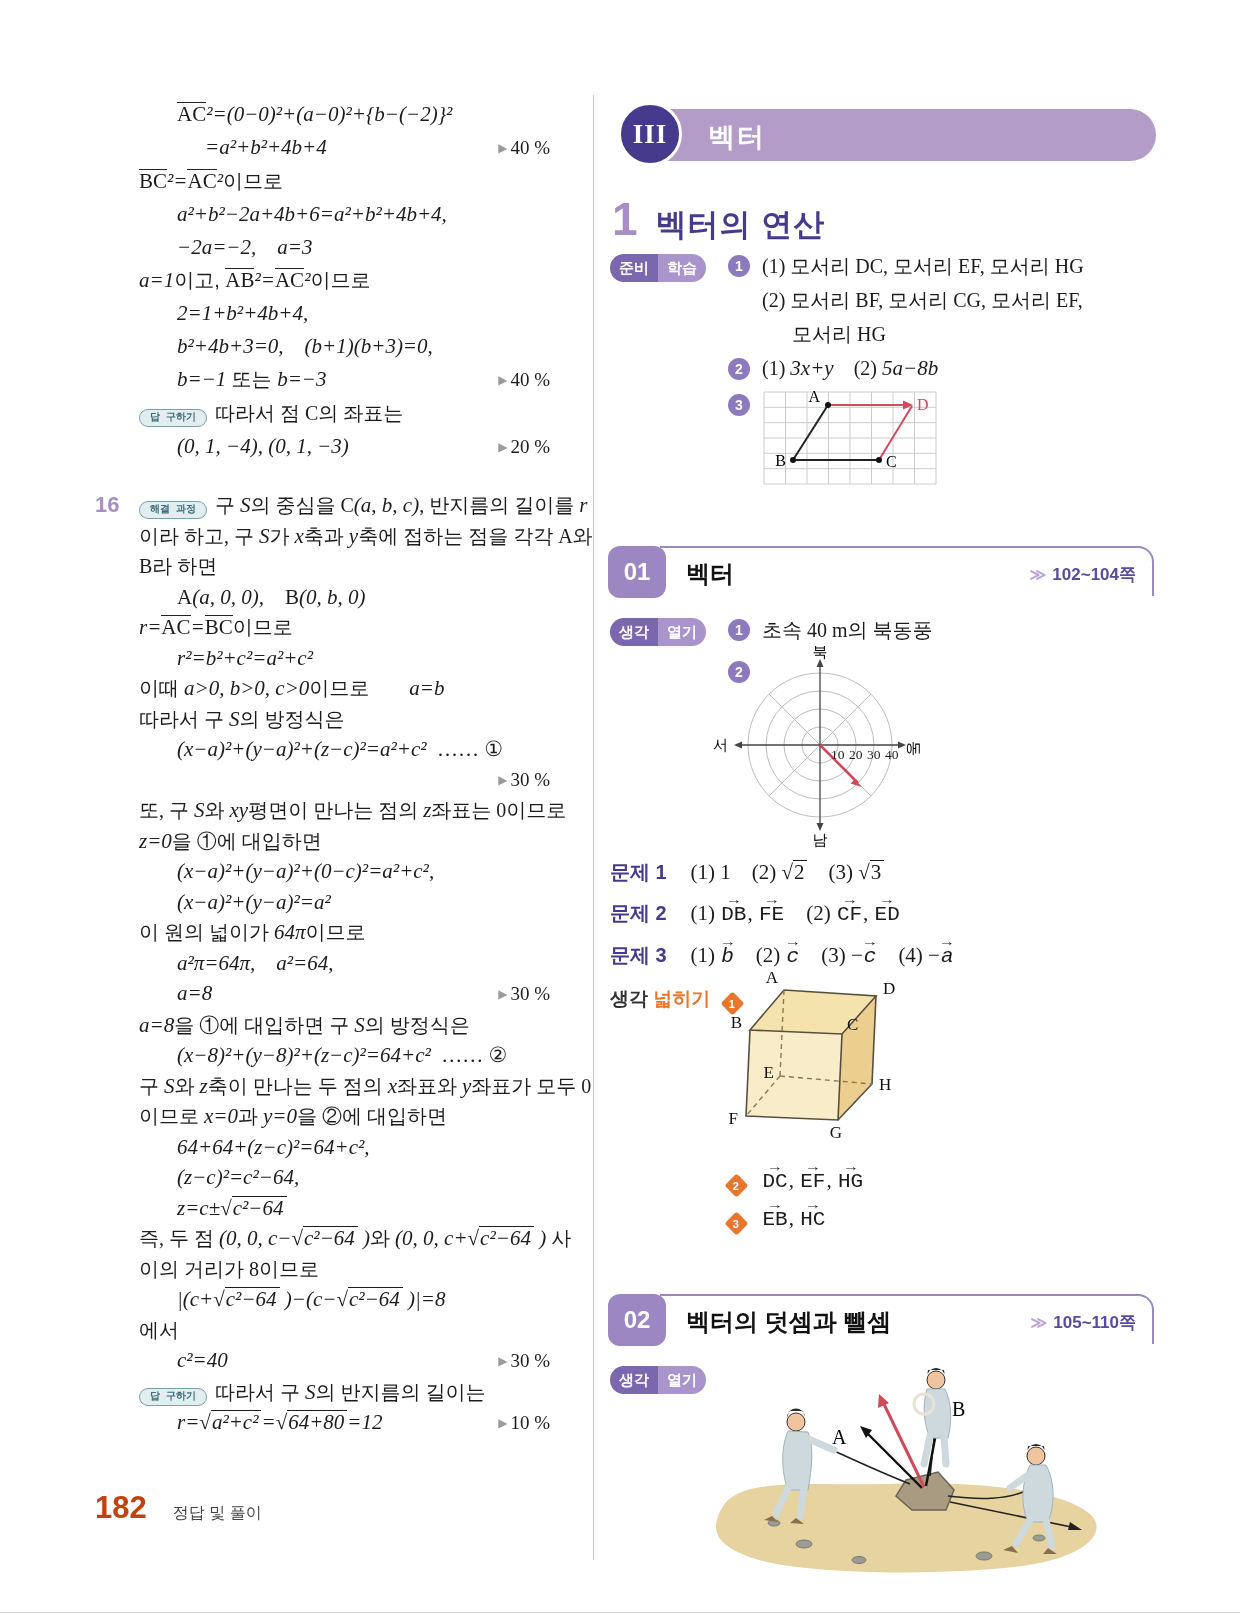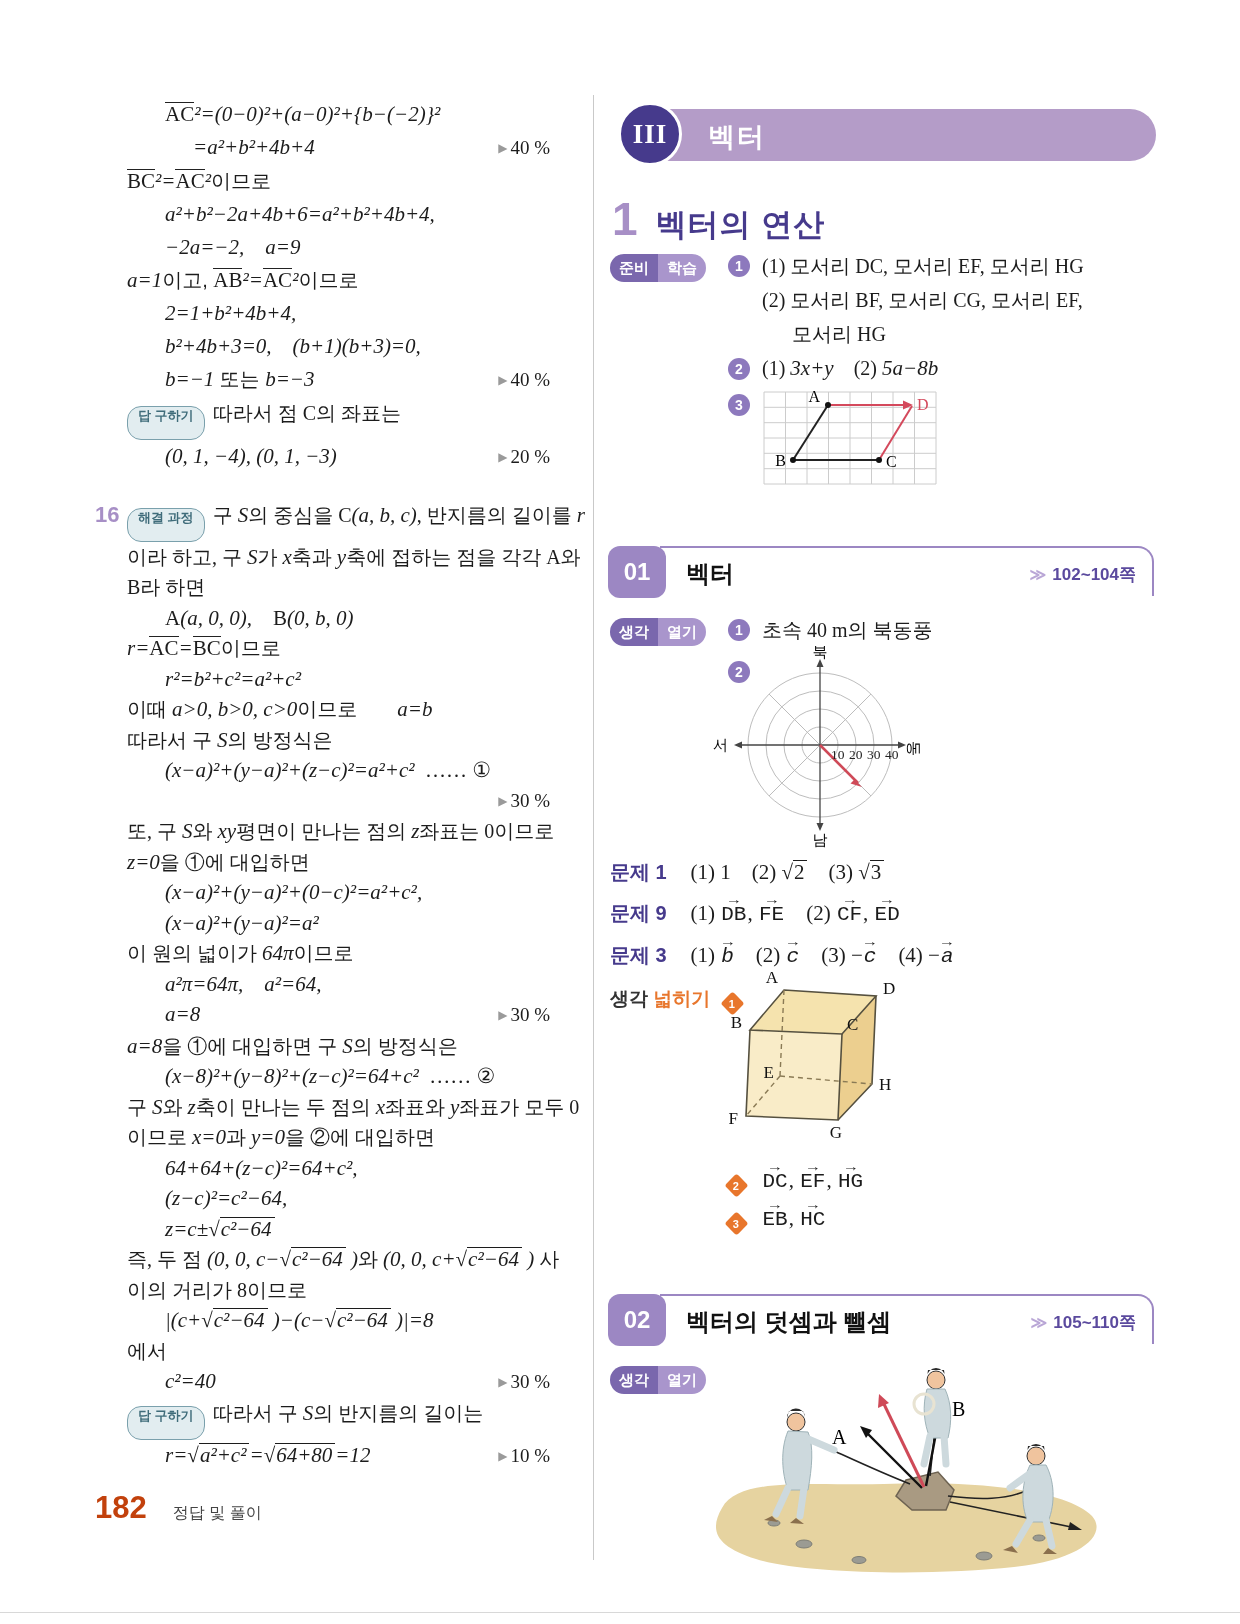--- a/index.html
+++ b/index.html
@@ -38,26 +38,26 @@
   .pct .tri{color:#9a9a9a;font-size:12px;vertical-align:2px;margin-right:3px}
   .ov{display:inline-block;font-style:normal;font-family:"Liberation Serif",serif;border-top:1.5px solid #222;line-height:1.05;margin-top:3px}
   .sqrt{white-space:nowrap}
   .sqrt .rad{font-style:normal}
   .sqrt .rbar{display:inline-block;border-top:1.4px solid currentColor;line-height:1.12;padding:0 3px 0 1px;margin-top:2px}
   .vec{position:relative;display:inline-block;font-family:Liberation Mono, monospace;font-style:normal;padding:2px 1px 0}
   .vec::before{content:"→";position:absolute;left:50%;top:-0.62em;transform:translateX(-50%) scaleX(1.25);font-size:0.62em;font-style:normal;letter-spacing:0}
   .vec .m{font-style:italic}
 
   .tealpill{display:inline-block;border:1.5px solid var(--teal-border);background:var(--teal-bg);
-    color:var(--teal-text);border-radius:14px;padding:1px 10px 14px;font-weight:bold;
-    font-size:13px;font-family:Liberation Sans, sans-serif;font-style:normal;margin-right:8px;line-height:1.3}
+    color:var(--teal-text);border-radius:14px;padding:1px 10px 2px;font-weight:bold;
+    font-size:10px;font-family:Liberation Mono, monospace;font-style:normal;margin-right:8px;line-height:1.3}
 
   .prob{position:relative;margin-top:26px}
   .prob-num{position:absolute;left:0;top:2px;color:var(--purple-num);font-weight:bold;font-size:22px}
-  .blockA,.prob-body{margin-left:32px}
+  .blockA,.prob-body{margin-left:44px}
 
   
   .col-right{position:absolute;left:608px;top:0;width:548px;height:1624px}
   .divider{position:absolute;left:593px;top:95px;width:1px;height:1465px;background:#c9c9c9}
   .bottomline{position:absolute;left:0;top:1612px;width:1240px;height:1px;background:#d8d8d8}
 
   .chapterbar{position:absolute;left:0;top:102px;width:100%;height:66px}
   .chapterbar .bar{position:absolute;left:30px;top:7px;right:0;height:52px;background:var(--purple-light);border-radius:26px}
   .chapterbar .circle{position:absolute;left:10px;top:0;width:64px;height:64px;border-radius:50%;
      background:var(--purple-dark);border:3px solid #fff;color:#fff;display:flex;align-items:center;justify-content:center;
@@ -119,21 +119,21 @@
           <span class="body">=a²+b²+4b+4</span>
           <span class="pct"><span class="tri">▶</span>40 %</span>
         </div>
         <div class="ln lm ind0">
           <span class="body"><span class="ov">BC</span>²=<span class="ov">AC</span>²<span class="k">이므로</span></span>
         </div>
         <div class="ln lm ind1">
           <span class="body">a²+b²−2a+4b+6=a²+b²+4b+4,</span>
         </div>
         <div class="ln lm ind1">
-          <span class="body">−2a=−2,  a=9</span>
+          <span class="body">−2a=−2,  a=3</span>
         </div>
         <div class="ln lm ind0">
           <span class="body">a=1<span class="k">이고, </span><span class="ov">AB</span>²=<span class="ov">AC</span>²<span class="k">이므로</span></span>
         </div>
         <div class="ln lm ind1">
           <span class="body">2=1+b²+4b+4,</span>
         </div>
         <div class="ln lm ind1">
           <span class="body">b²+4b+3=0,  (b+1)(b+3)=0,</span>
         </div>
@@ -356,21 +356,21 @@
         <text x="155" y="114">30</text>
         <text x="173" y="114">40</text>
       </g>
     </svg>
 
     <div class="abs" style="left:2px;top:858px">
       <span class="problabel">문제 1</span>
       <span class="prob-body-r">(1) 1  (2) <span class="sqrt"><span class="rad">√</span><span class="rbar">2</span></span>  (3) <span class="sqrt"><span class="rad">√</span><span class="rbar">3</span></span></span>
     </div>
     <div class="abs" style="left:2px;top:900px">
-      <span class="problabel">문제 9</span>
+      <span class="problabel">문제 2</span>
       <span class="prob-body-r">(1) <span class="vec">DB</span>, <span class="vec">FE</span>  (2) <span class="vec">CF</span>, <span class="vec">ED</span></span>
     </div>
     <div class="abs" style="left:2px;top:942px">
       <span class="problabel">문제 3</span>
       <span class="prob-body-r">(1) <span class="vec"><span class="m">b</span></span>  (2) <span class="vec"><span class="m">c</span></span>  (3) −<span class="vec"><span class="m">c</span></span>  (4) −<span class="vec"><span class="m">a</span></span></span>
     </div>
 
     <div class="abs widenlabel" style="left:2px;top:986px">
       <span class="w1">생각</span>
       <span class="w2">넓히기</span>

